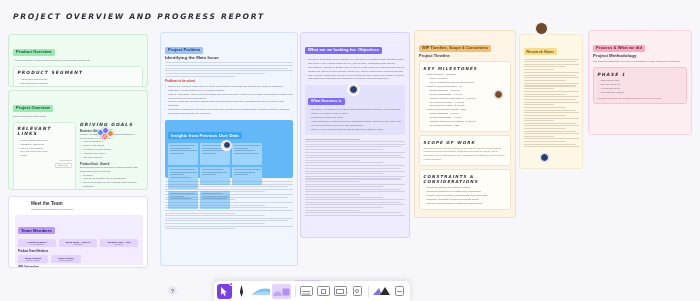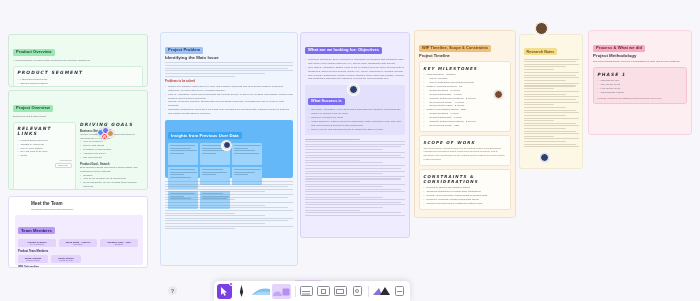--- a/index.html
+++ b/index.html
@@ -72,20 +72,21 @@
     position:absolute; left:168px; bottom:6px; width:9px; height:9px; border-radius:50%;
     background:#e9e9f2; color:#5a5a6b; font-size:5px; font-weight:bold;
     display:flex; align-items:center; justify-content:center;
   }
 </style>
 </head>
 <body>
 
 <div class="canvas">
 
+  <div class="title">PROJECT OVERVIEW AND PROGRESS REPORT</div>
 
   <div class="card" style="left:8px; top:34px; width:140px; height:53px; background:#eefbf1; border:.7px solid #cfe9d6;">
     <div style="padding:4px;">
       <span class="hdr" style="background:#9ce8b4; color:#1d4f2c;">Product Overview</span>
       <div class="body-txt">A comprehensive overview of the product we are currently working on.</div>
       <div class="inner" style="background:#f8fdf9; border:.7px solid #d4ecdb;">
         <div class="hand">PRODUCT SEGMENT</div>
         <ul style="margin-top:2.5px;">
           <li>Higher Ed Product Suite</li>
           <li>Student Search Platform</li>

